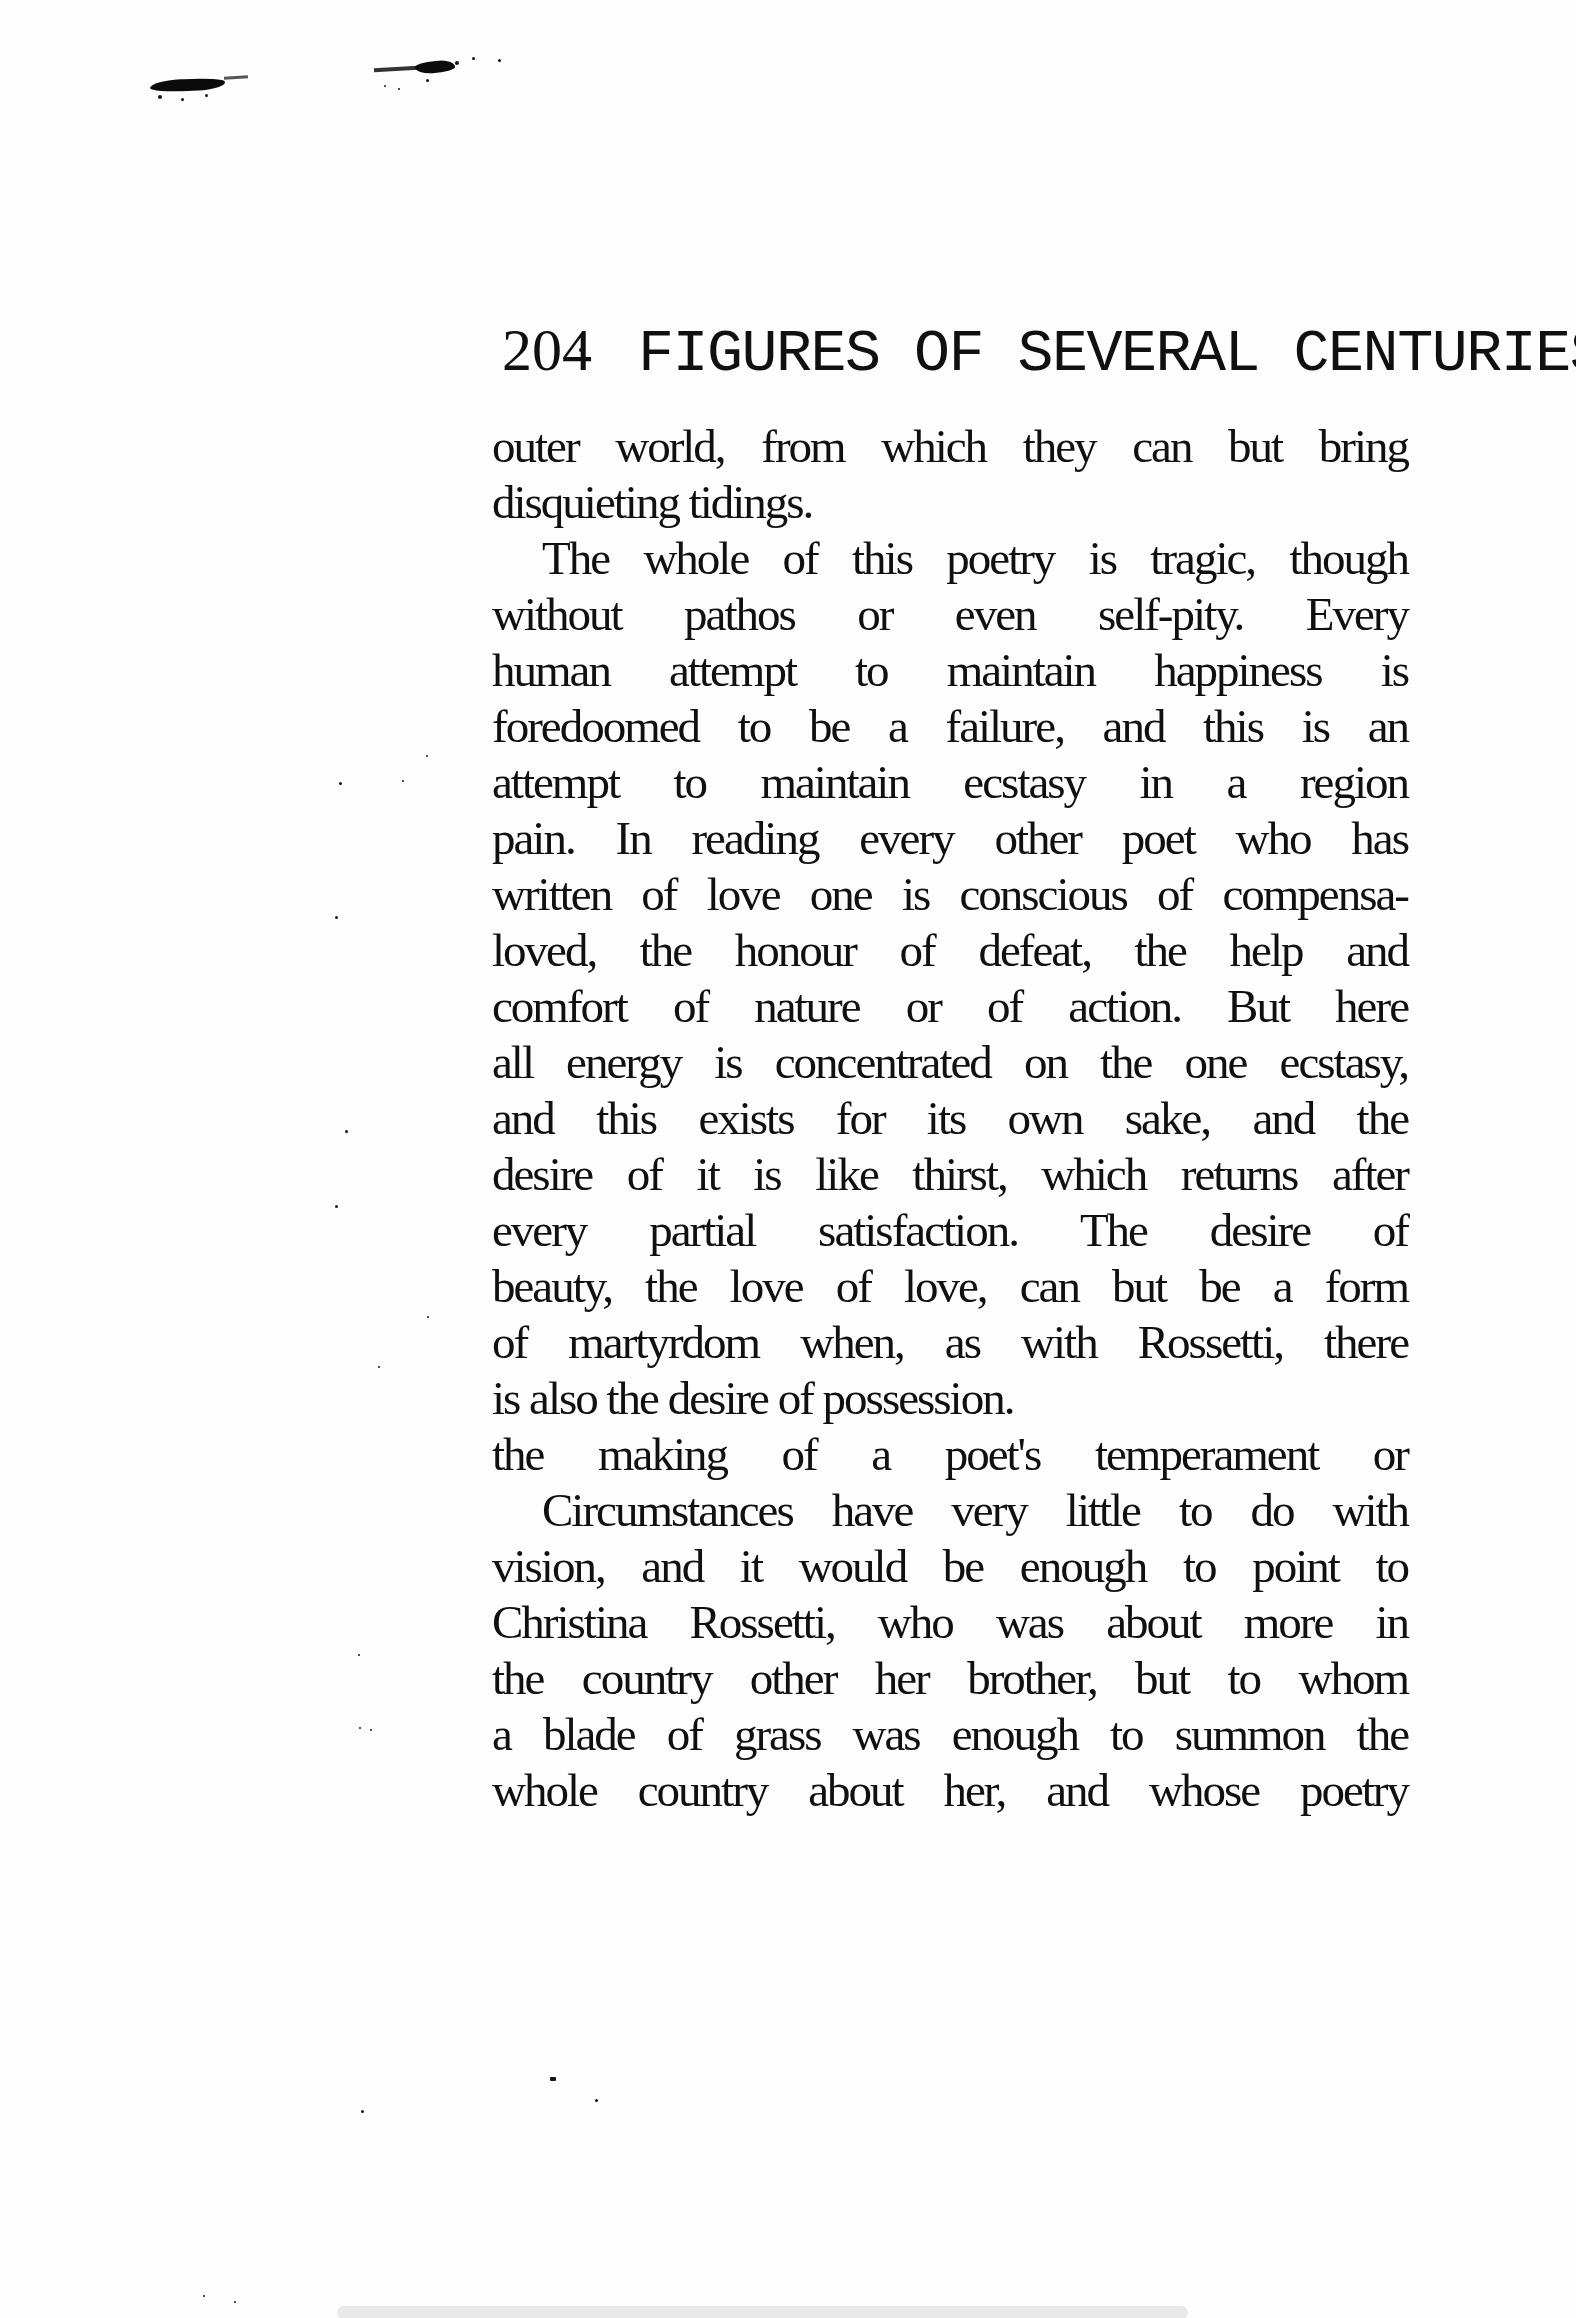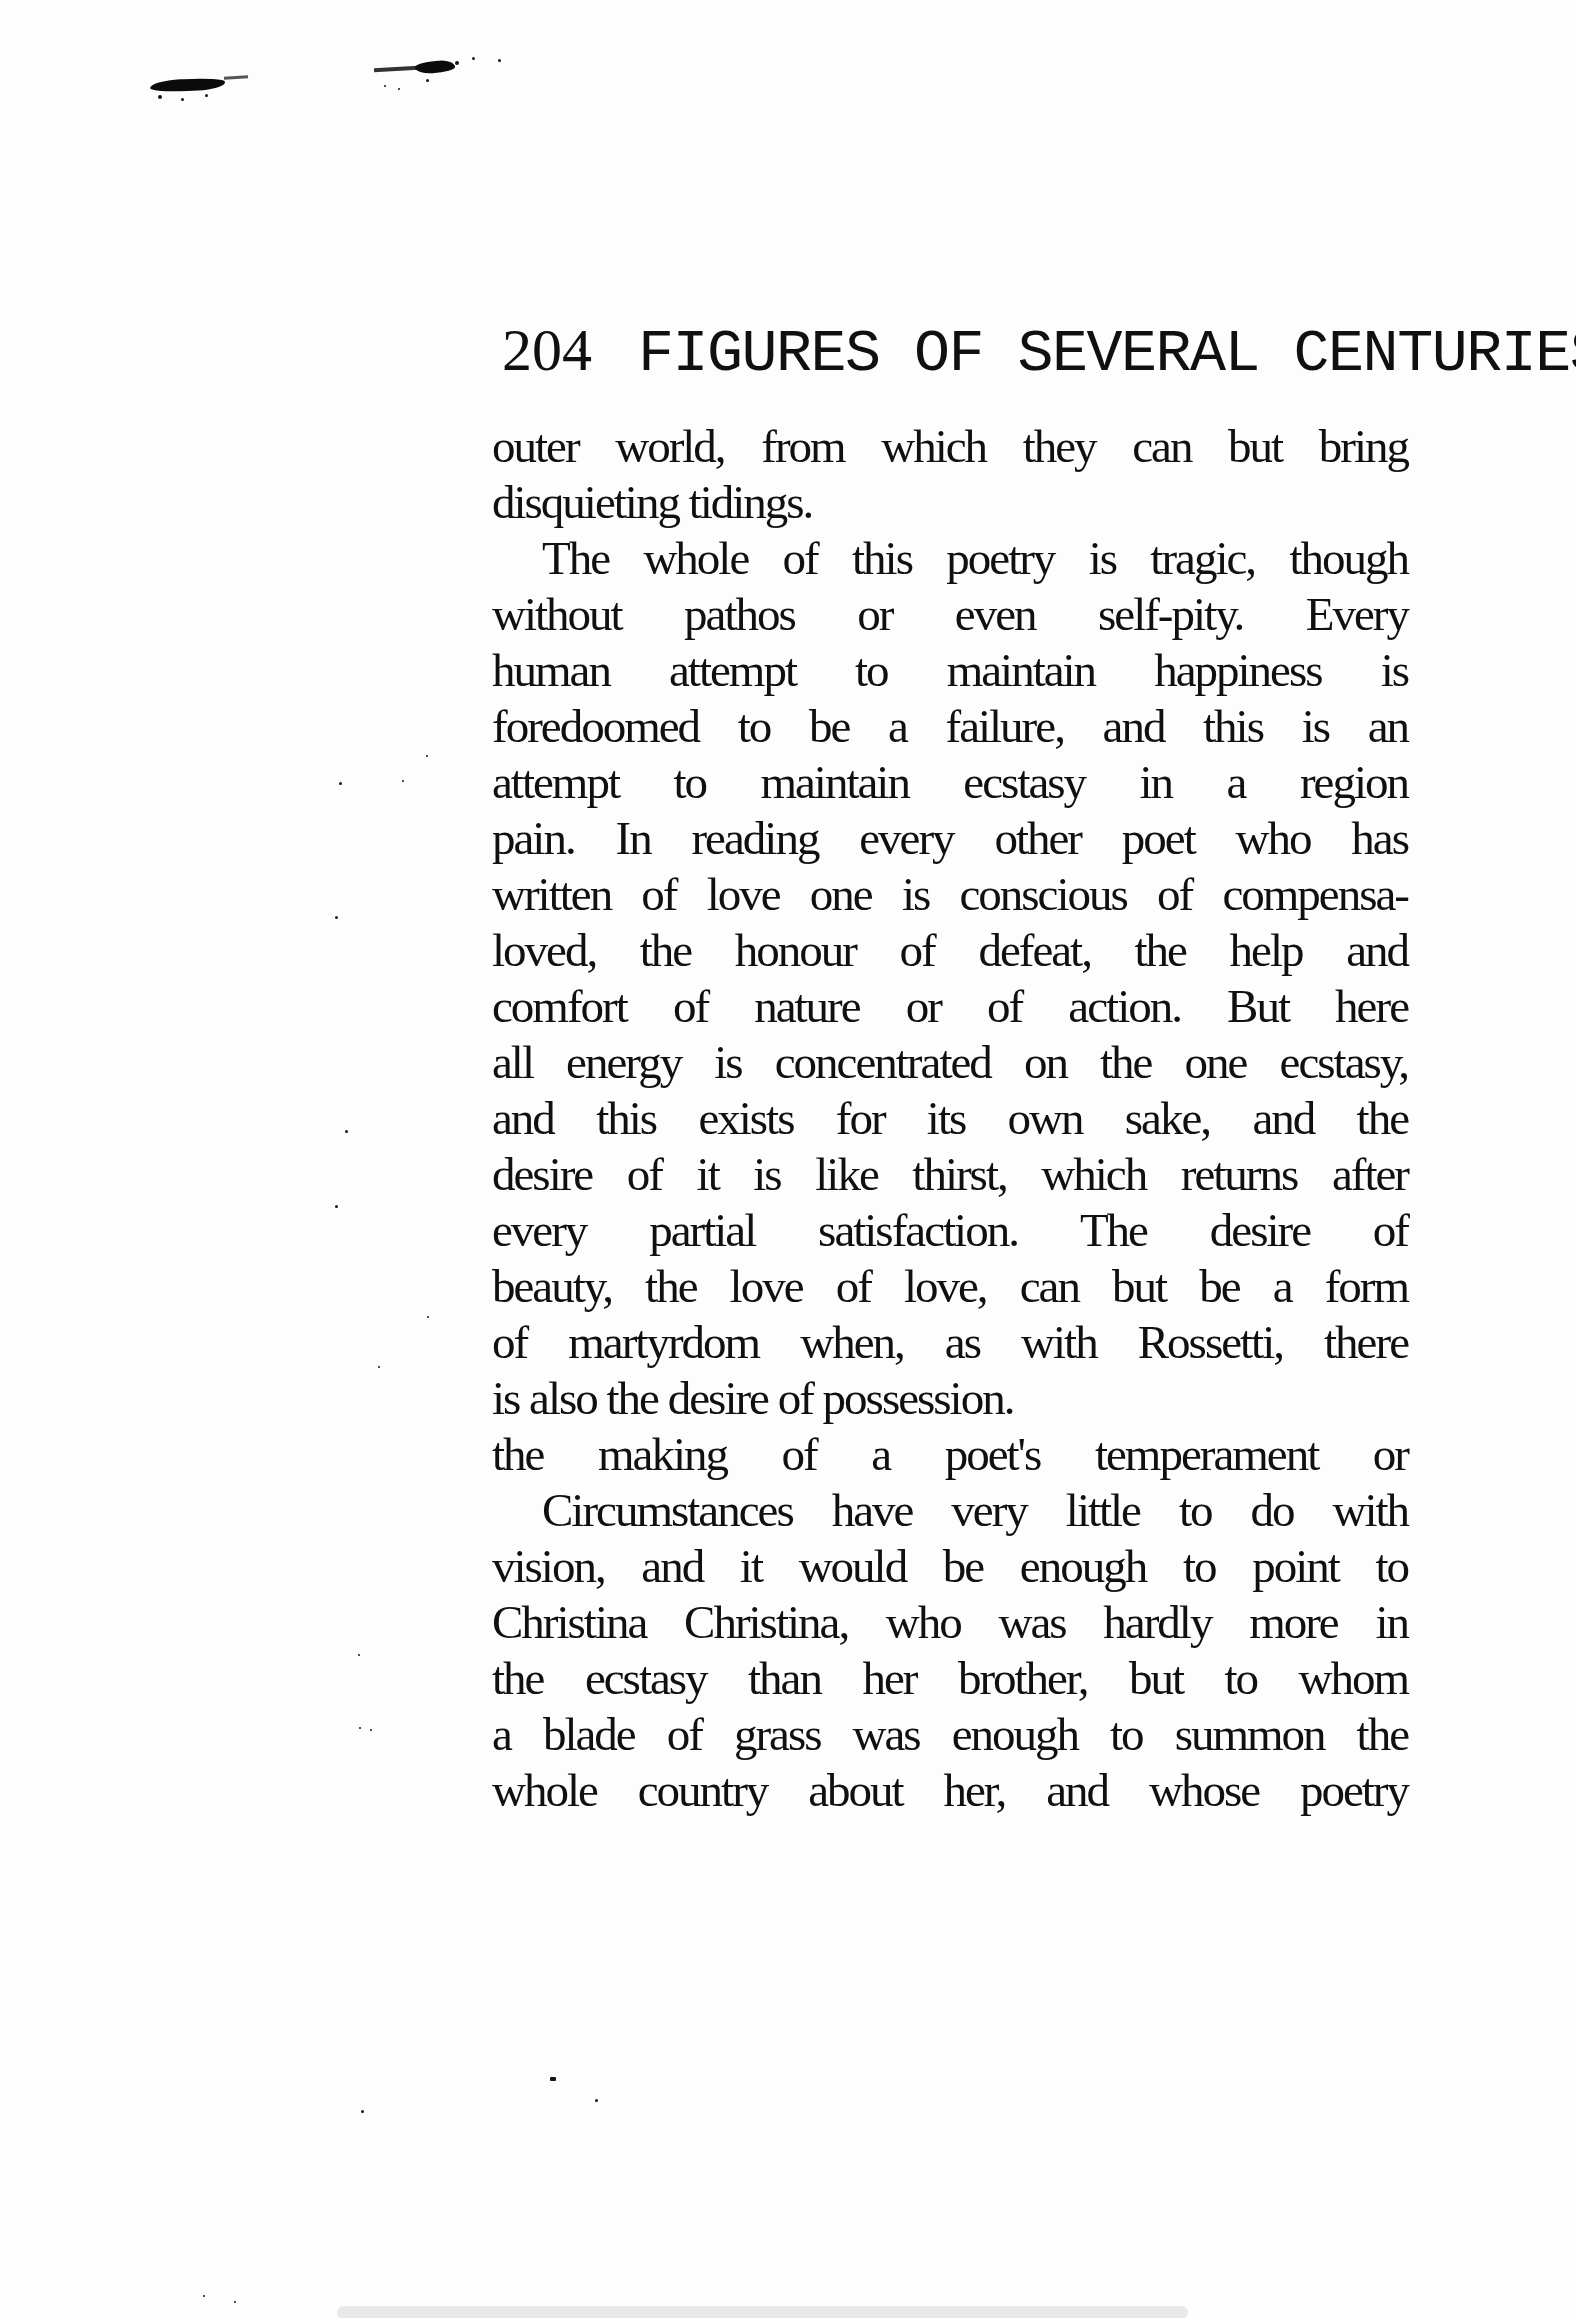--- a/index.html
+++ b/index.html
@@ -86,22 +86,22 @@
       <div class="line just">all energy is concentrated on the one ecstasy,</div>
       <div class="line just">and this exists for its own sake, and the</div>
       <div class="line just">desire of it is like thirst, which returns after</div>
       <div class="line just">every partial satisfaction.  The desire of</div>
       <div class="line just">beauty, the love of love, can but be a form</div>
       <div class="line just">of martyrdom when, as with Rossetti, there</div>
       <div class="line left">is also the desire of possession.</div>
       <div class="line just">the making of a poet's temperament or</div>
       <div class="line just indent">Circumstances have very little to do with</div>
       <div class="line just">vision, and it would be enough to point to</div>
-      <div class="line just">Christina Christina, who was hardly more in</div>
-      <div class="line just">the ecstasy than her brother, but to whom</div>
+      <div class="line just">Christina Rossetti, who was about more in</div>
+      <div class="line just">the country other her brother, but to whom</div>
       <div class="line just">a blade of grass was enough to summon the</div>
       <div class="line just">whole country about her, and whose poetry</div>
     </div>
 
   <div class="speck" style="left:579px; top:348px; width:4px; height:4px;"></div>
   <div class="speck" style="left:339px; top:782px; width:3px; height:3px;"></div>
   <div class="speck" style="left:402px; top:780px; width:2px; height:2px;"></div>
   <div class="speck" style="left:426px; top:755px; width:2px; height:2px;"></div>
   <div class="speck" style="left:335px; top:916px; width:3px; height:3px;"></div>
   <div class="speck" style="left:345px; top:1130px; width:3px; height:3px;"></div>

